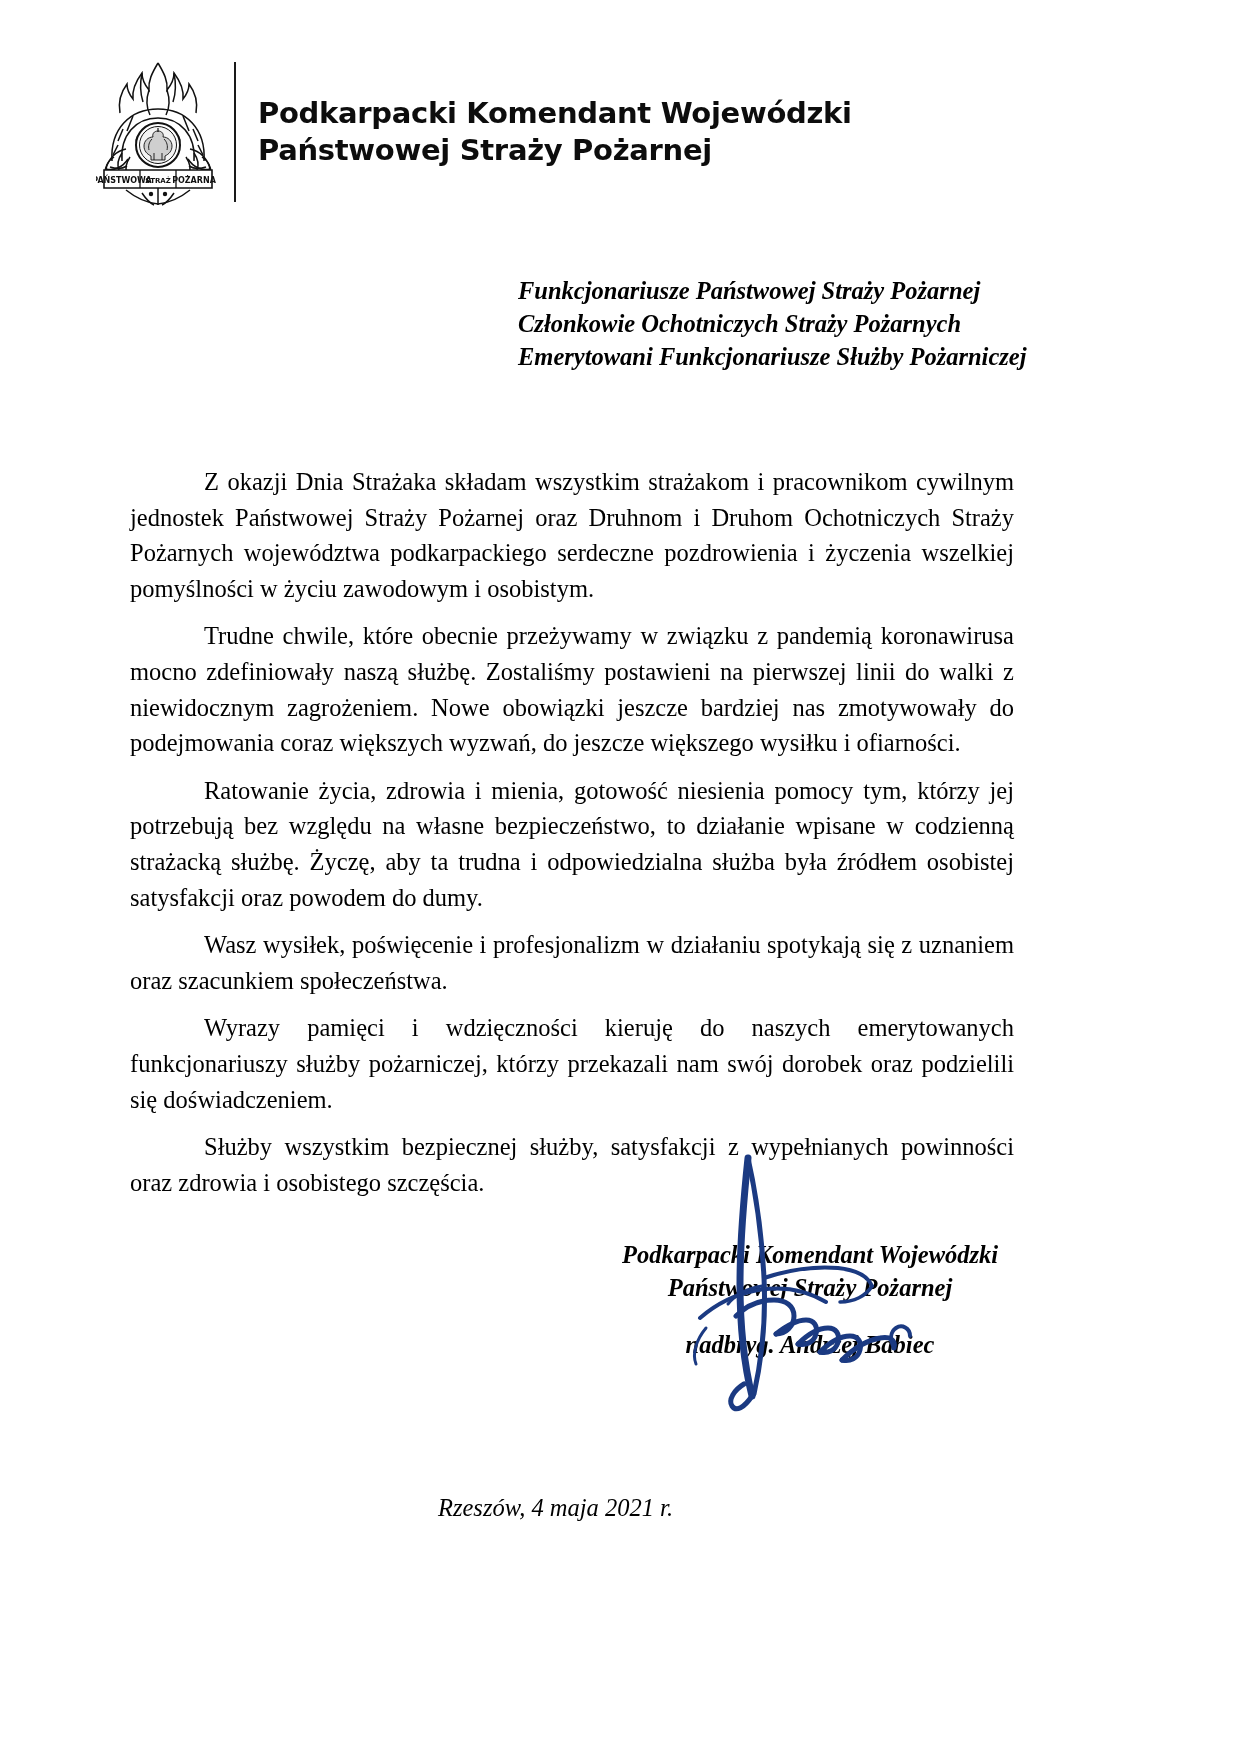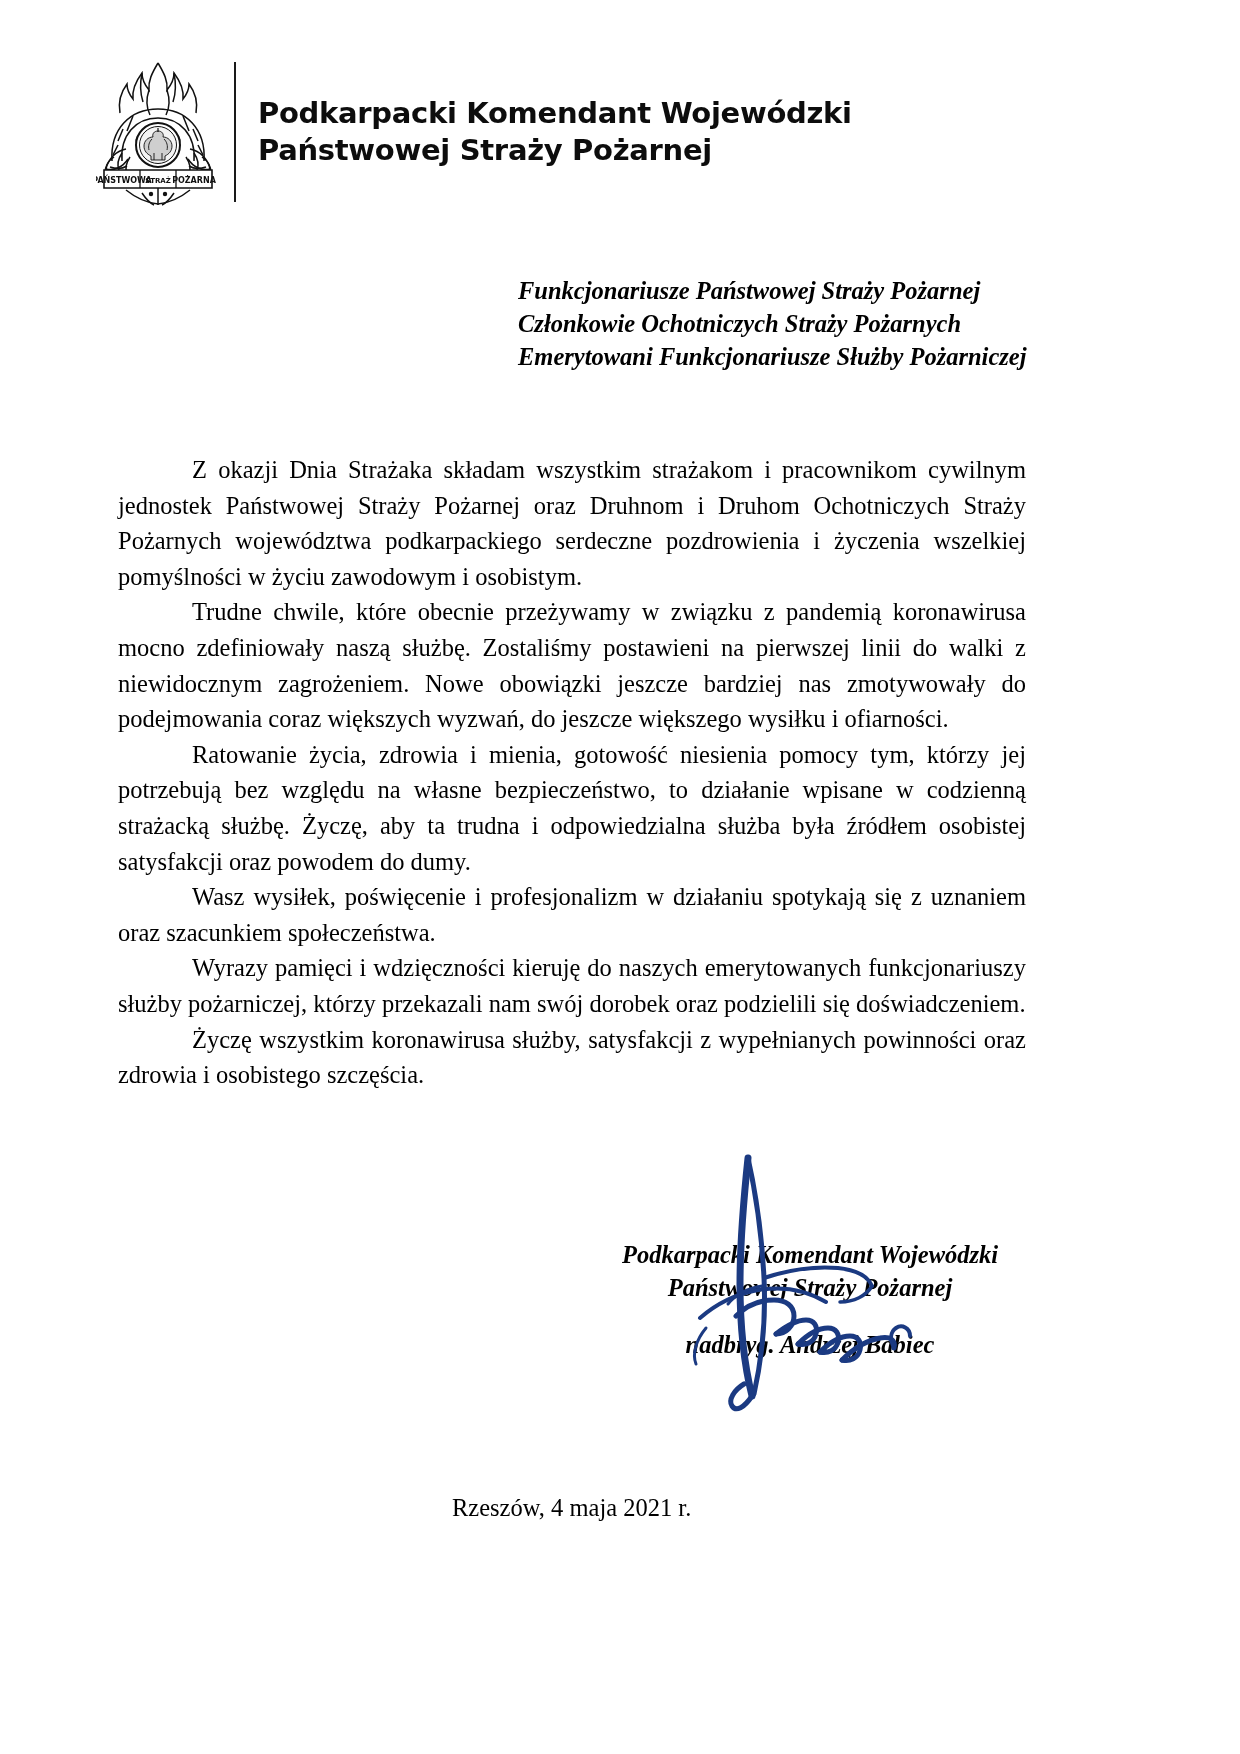--- a/index.html
+++ b/index.html
@@ -69,21 +69,21 @@
     left: 118px;
     top: 452px;
     width: 908px;
     font-size: 24.5px;
     line-height: 35.6px;
     text-align: justify;
     text-justify: inter-word;
     color: #000;
   }
   .body-copy p {
-    margin: 0;
+    margin: 12px;
     text-indent: 74px;
   }
 
   
   .signature-block {
     position: absolute;
     left: 600px;
     top: 1238px;
     width: 420px;
     text-align: center;
@@ -101,22 +101,23 @@
     left: 640px;
     top: 1150px;
     width: 340px;
     height: 270px;
     pointer-events: none;
   }
 
   
   .date-line {
     position: absolute;
-    left: 452px;
+    left: 438px;
     top: 1494px;
+    font-style: italic;
     font-size: 24.5px;
     color: #000;
     white-space: nowrap;
   }
 </style>
 </head>
 <body>
 
 <div class="letterhead">
 
@@ -198,21 +199,21 @@
   <div>Członkowie Ochotniczych Straży Pożarnych</div>
   <div>Emerytowani Funkcjonariusze Służby Pożarniczej</div>
 </div>
 
 <div class="body-copy">
   <p>Z okazji Dnia Strażaka składam wszystkim strażakom i pracownikom cywilnym jednostek Państwowej Straży Pożarnej oraz Druhnom i Druhom Ochotniczych Straży Pożarnych województwa podkarpackiego serdeczne pozdrowienia i życzenia wszelkiej pomyślności w życiu zawodowym i osobistym.</p>
   <p>Trudne chwile, które obecnie przeżywamy w związku z pandemią koronawirusa mocno zdefiniowały naszą służbę. Zostaliśmy postawieni na pierwszej linii do walki z niewidocznym zagrożeniem. Nowe obowiązki jeszcze bardziej nas zmotywowały do podejmowania coraz większych wyzwań, do jeszcze większego wysiłku i ofiarności.</p>
   <p>Ratowanie życia, zdrowia i mienia, gotowość niesienia pomocy tym, którzy jej potrzebują bez względu na własne bezpieczeństwo, to działanie wpisane w codzienną strażacką służbę. Życzę, aby ta trudna i odpowiedzialna służba była źródłem osobistej satysfakcji oraz powodem do dumy.</p>
   <p>Wasz wysiłek, poświęcenie i profesjonalizm w działaniu spotykają się z uznaniem oraz szacunkiem społeczeństwa.</p>
   <p>Wyrazy pamięci i wdzięczności kieruję do naszych emerytowanych funkcjonariuszy służby pożarniczej, którzy przekazali nam swój dorobek oraz podzielili się doświadczeniem.</p>
-  <p>Życzę wszystkim koronawirusa służby, satysfakcji z wypełnianych powinności oraz zdrowia i osobistego szczęścia.</p>
+  <p>Służby wszystkim bezpiecznej służby, satysfakcji z wypełnianych powinności oraz zdrowia i osobistego szczęścia.</p>
 </div>
 
 <div class="signature-block">
   <div>Podkarpacki Komendant Wojewódzki</div>
   <div>Państwowej Straży Pożarnej</div>
   <div class="sig-name">nadbryg. Andrzej Babiec</div>
 </div>
 
 <svg class="signature-ink" viewBox="0 0 340 270" aria-hidden="true">
   <g fill="none" stroke="#1b3a82" stroke-linecap="round" stroke-linejoin="round">

